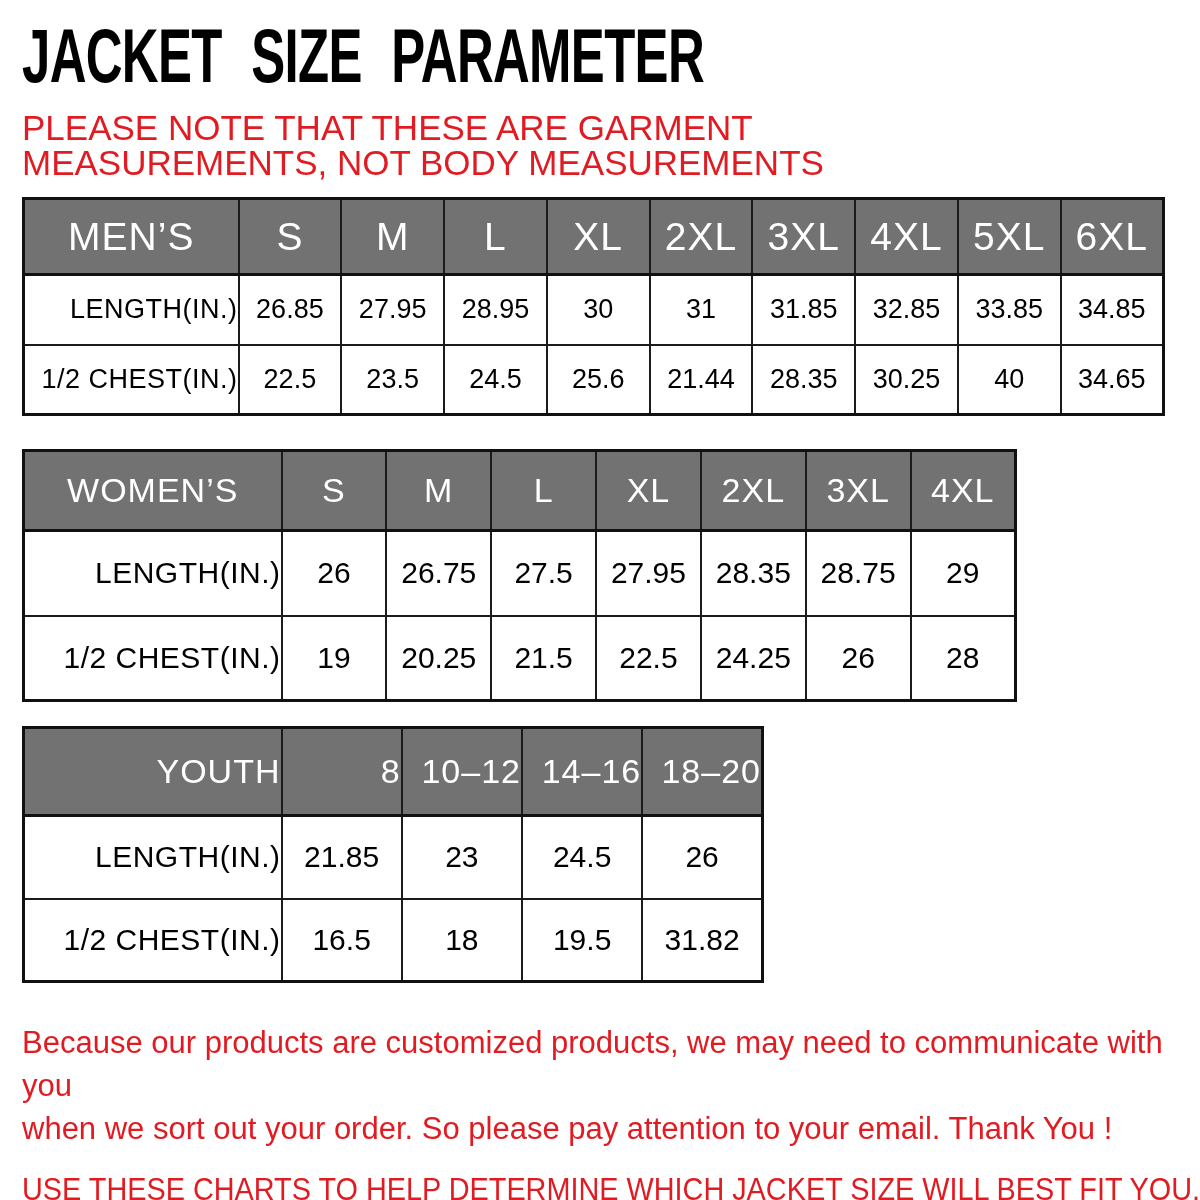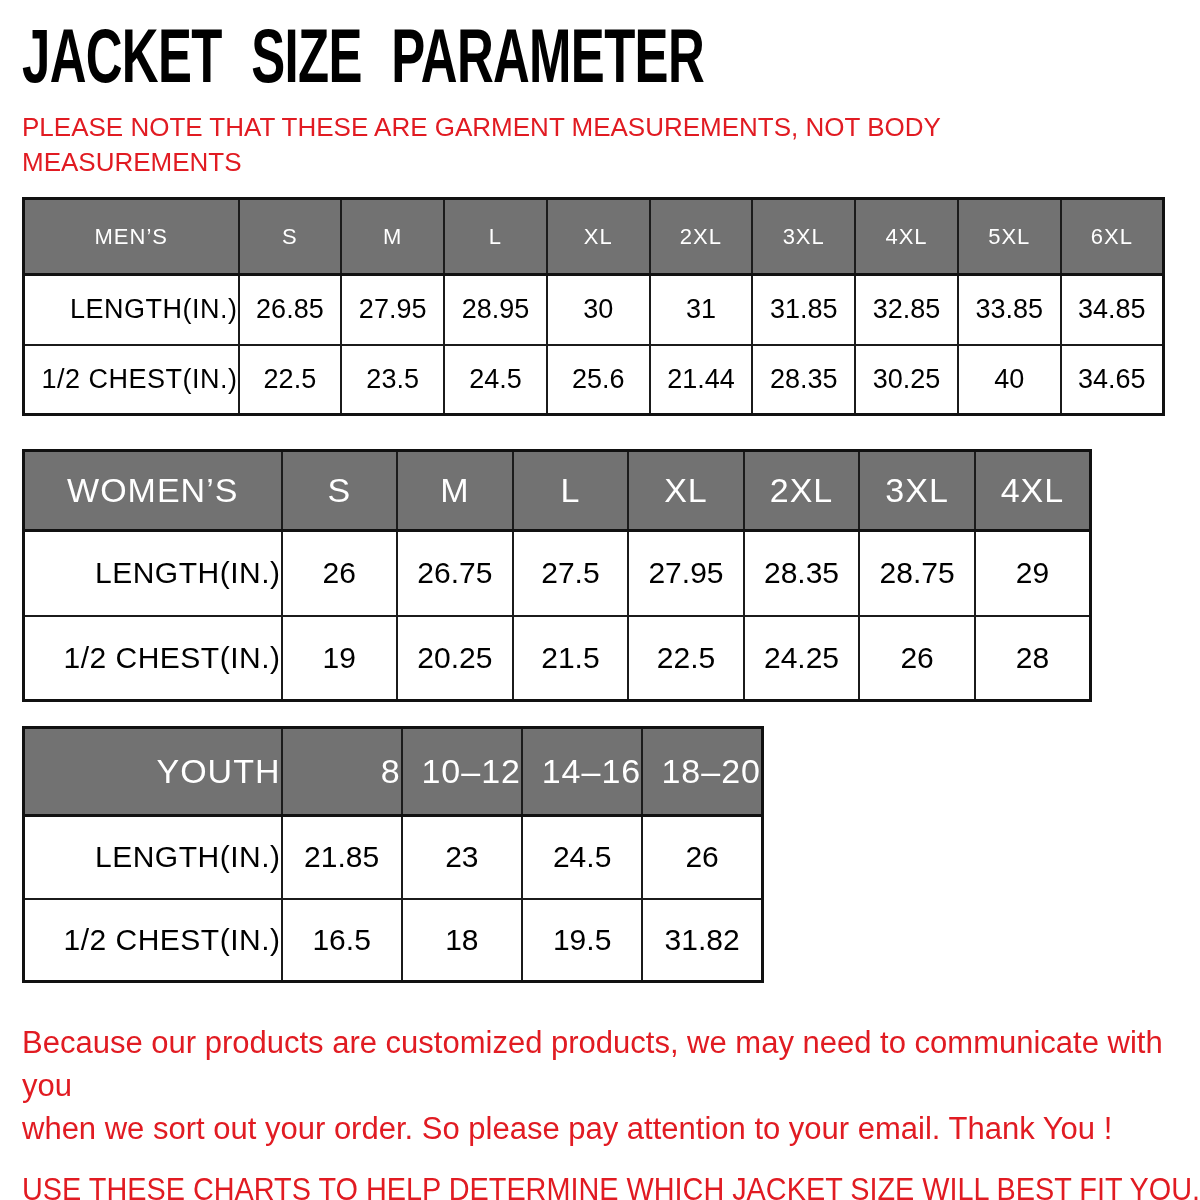--- a/index.html
+++ b/index.html
@@ -28,21 +28,21 @@
     white-space:nowrap;
     transform:scaleX(0.67);
     transform-origin:0 50%;
     color:#000;
   }
 
   .note{
     margin-top:14px;
     max-width:935px;
     color:var(--red);
-    font-size:26px;
+    font-size:35px;
     line-height:35px;
     font-weight:400;
   }
 
   table{
     border-collapse:collapse;
     table-layout:fixed;
     text-align:center;
     border:3px solid #111;
   }
@@ -56,24 +56,24 @@
     background:var(--gray);
     color:#fff;
     font-weight:400;
     letter-spacing:1px;
     border-bottom:3px solid #111;
   }
   td.label{letter-spacing:0.5px;text-align:right;}
 
   .t-mens{width:1143px;margin-top:17px;}
   .t-mens col.c-label{width:215px;}
-  .t-mens thead th{height:76px;font-size:22px;}
+  .t-mens thead th{height:76px;font-size:39px;}
   .t-mens td{height:70px;font-size:27px;}
 
-  .t-womens{width:1070px;margin-top:33px;}
+  .t-womens{width:995px;margin-top:33px;}
   .t-womens col.c-label{width:258px;}
   .t-womens thead th{height:80px;font-size:34px;}
   .t-womens td{height:85px;font-size:30px;}
 
   .t-youth{width:742px;margin-top:24px;}
   .t-youth col.c-label{width:258px;}
   .t-youth thead th{height:88px;font-size:34px;text-align:right;}
   .t-youth td{height:83px;font-size:30px;}
 
   .footer-para{

